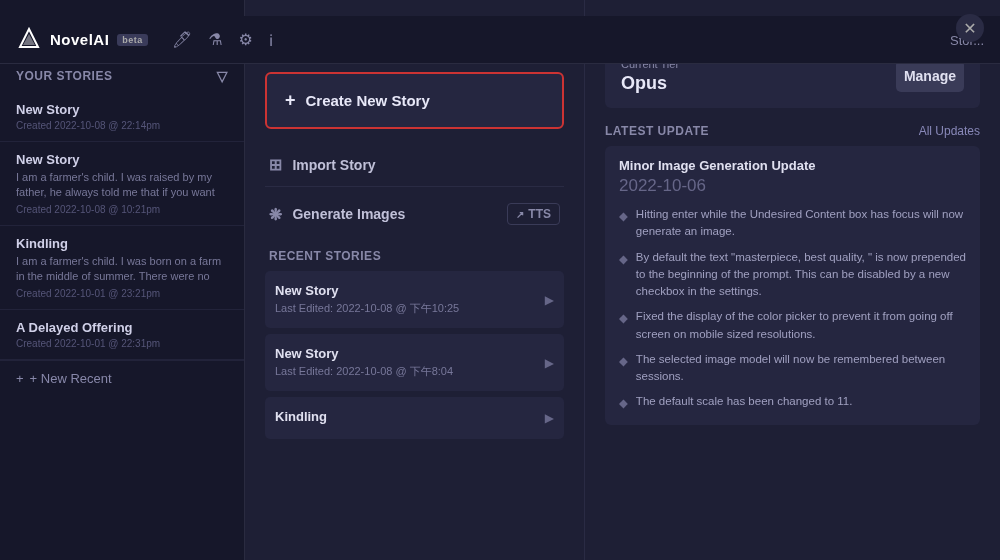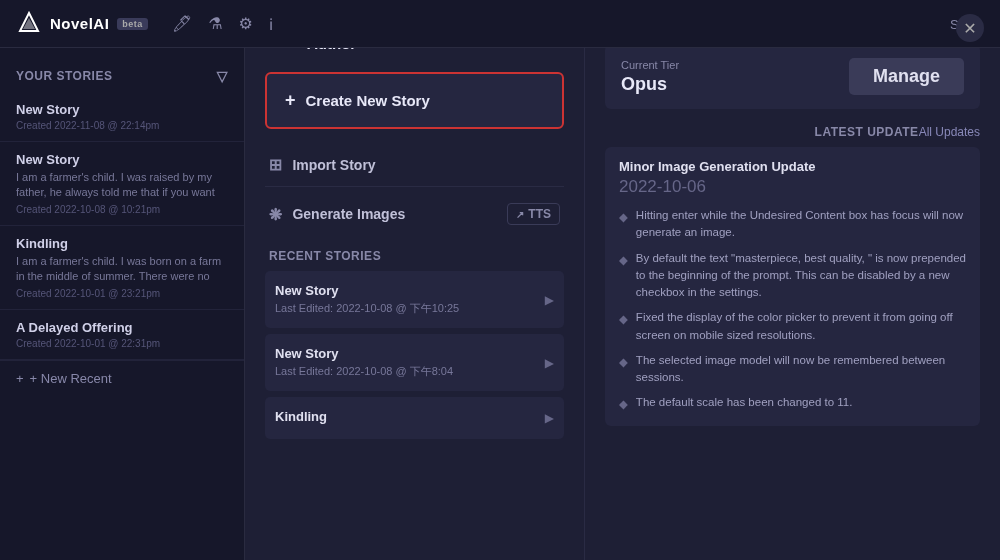--- a/index.html
+++ b/index.html
@@ -20,21 +20,21 @@
       width: 245px;
       height: 560px;
       background: #16172a;
       border-right: 1px solid #2a2b40;
       display: flex;
       flex-direction: column;
     }
 
     #top-bar {
       position: absolute;
-      left: 0; top: 0;
+      left: 0; top: 16px;
       width: 1000px;
       height: 48px;
       background: #16172a;
       border-bottom: 1px solid #2a2b40;
       display: flex;
       align-items: center;
       padding: 0 16px;
       gap: 12px;
       z-index: 1;
     }
@@ -360,31 +360,31 @@
     .tier-value {
       font-size: 18px;
       font-weight: 700;
       color: #e8e8f8;
     }
 
     .manage-btn {
       background: #3a3b58;
       color: #e0e0f0;
       border: none;
-      padding: 8px 24px;
+      padding: 8px 8px;
       border-radius: 5px;
-      font-size: 18px;
+      font-size: 14px;
       font-weight: 600;
       cursor: pointer;
     }
 
     .latest-update-row {
       display: flex;
       align-items: center;
-      justify-content: flex-end;
+      justify-content: space-between;
       margin-bottom: 8px;
     }
 
     .latest-update-label {
       font-size: 12px;
       font-weight: 700;
       color: #8888a8;
       text-transform: uppercase;
       letter-spacing: 0.5px;
     }
@@ -462,21 +462,21 @@
 
 <div id="sidebar">
   <div class="sidebar-content">
     <div class="sidebar-section-header">
       <span>Your Stories</span>
       <span style="font-size:14px;cursor:pointer;">▽</span>
     </div>
 
     <div class="sidebar-story-item">
       <div class="sidebar-story-title">New Story</div>
-      <div class="sidebar-story-date">Created 2022-11-08 @ 22:14pm</div>
+      <div class="sidebar-story-date">Created 2022-10-08 @ 22:14pm</div>
     </div>
 
     <div class="sidebar-story-item">
       <div class="sidebar-story-title">New Story</div>
       <div class="sidebar-story-preview">I am a farmer's child. I was raised by my father, he always told me that if you want something c...</div>
       <div class="sidebar-story-date">Created 2022-10-08 @ 10:21pm</div>
     </div>
 
     <div class="sidebar-story-item">
       <div class="sidebar-story-title">Kindling</div>

